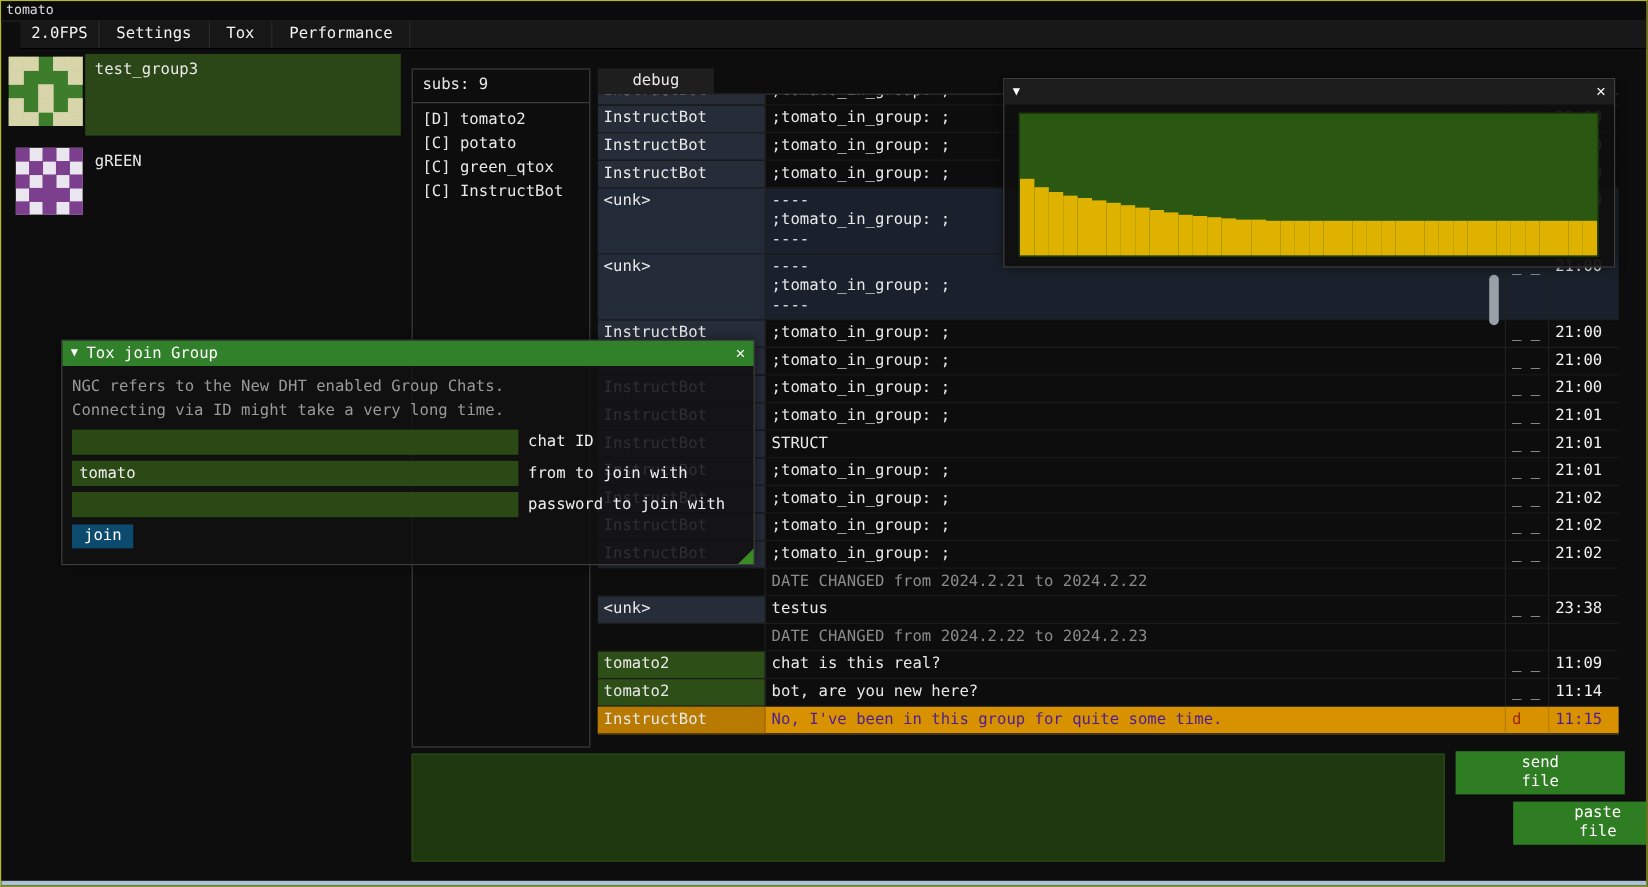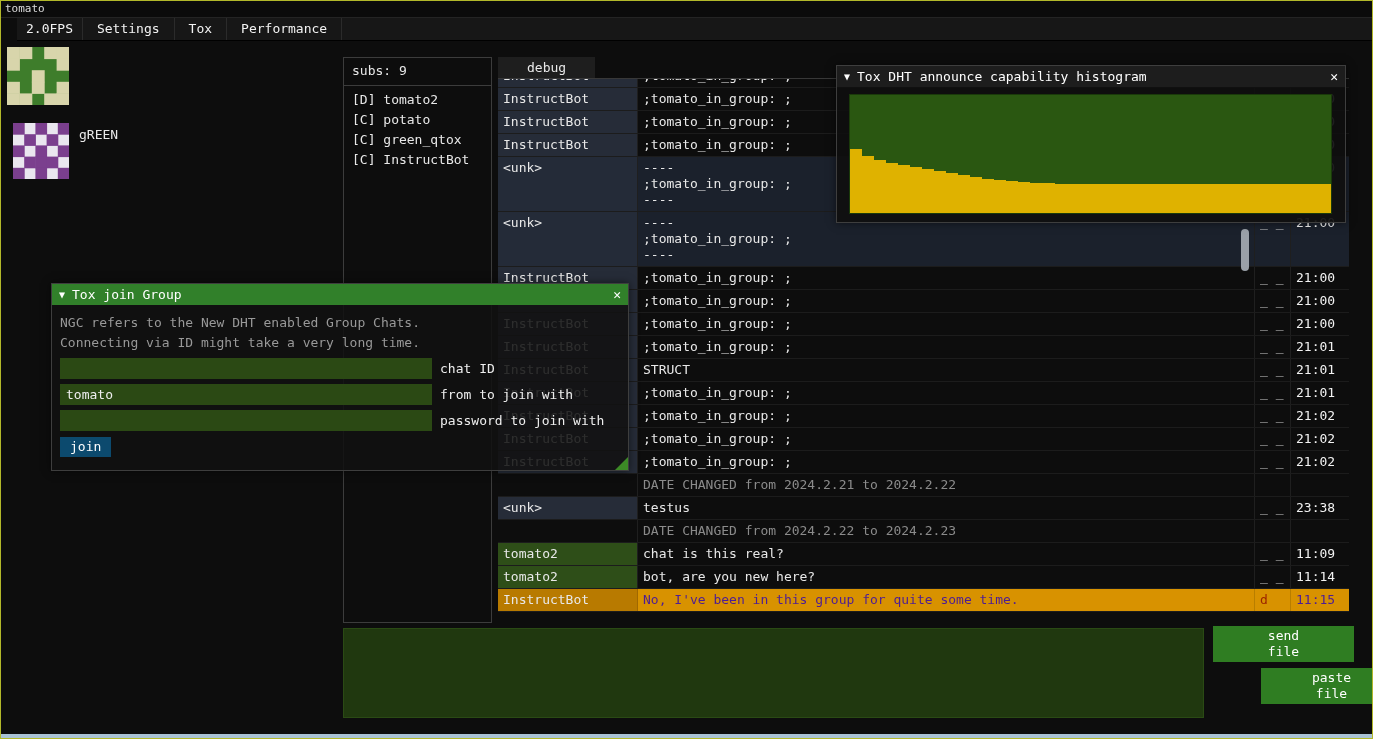--- a/index.html
+++ b/index.html
@@ -121,20 +121,23 @@
           <rect x="49.6" y="11.6" width="12.9" height="12.1" fill="#d8d5ab"></rect>
           <rect x="24.8" y="23.2" width="12.9" height="12.1" fill="#d8d5ab"></rect>
           <rect x="0" y="34.8" width="12.9" height="12.1" fill="#d8d5ab"></rect>
           <rect x="24.8" y="34.8" width="12.9" height="12.1" fill="#d8d5ab"></rect>
           <rect x="49.6" y="34.8" width="12.9" height="12.1" fill="#d8d5ab"></rect>
           <rect x="0" y="46.4" width="12.9" height="12.1" fill="#d8d5ab"></rect>
           <rect x="12.4" y="46.4" width="12.9" height="12.1" fill="#d8d5ab"></rect>
           <rect x="37.2" y="46.4" width="12.9" height="12.1" fill="#d8d5ab"></rect>
           <rect x="49.6" y="46.4" width="12.9" height="12.1" fill="#d8d5ab"></rect>
         </svg></div>
+      <div class="group-label-box">
+        <div>test_group3</div>
+      </div>
     </div>
     <div class="group-row">
       <div class="avatar"><svg width="56" height="56" xmlns="http://www.w3.org/2000/svg">
           <rect width="56" height="56" fill="#eae6ef"></rect>
           <rect x="0" y="0" width="11.7" height="11.7" fill="#7b3f8e"></rect>
           <rect x="22.4" y="0" width="11.7" height="11.7" fill="#7b3f8e"></rect>
           <rect x="44.8" y="0" width="11.7" height="11.7" fill="#7b3f8e"></rect>
           <rect x="11.2" y="11.2" width="11.7" height="11.7" fill="#7b3f8e"></rect>
           <rect x="33.599999999999994" y="11.2" width="11.7" height="11.7" fill="#7b3f8e"></rect>
           <rect x="0" y="22.4" width="11.7" height="11.7" fill="#7b3f8e"></rect>
@@ -360,21 +363,20 @@
         </div>
       </div>
     <div class="join-btn">join</div>
   </div>
   <div class="resize-grip"></div>
 </div>
 
 <div class="win hist-win">
   <div class="win-title">
     <span class="collapse-glyph">▼</span>
-    <span>Tox DHT announce capability histogram</span>
     <span class="win-close">✕</span>
   </div>
   <div class="plot" id="hist-plot" style="background: rgb(42, 87, 17);">
       <div class="bar" style="background: rgb(223, 178, 0); height: 54.1667%;"></div>
       <div class="bar" style="background: rgb(223, 178, 0); height: 48.3333%;"></div>
       <div class="bar" style="background: rgb(223, 178, 0); height: 45%;"></div>
       <div class="bar" style="background: rgb(223, 178, 0); height: 42.5%;"></div>
       <div class="bar" style="background: rgb(223, 178, 0); height: 40.8333%;"></div>
       <div class="bar" style="background: rgb(223, 178, 0); height: 39.1667%;"></div>
       <div class="bar" style="background: rgb(223, 178, 0); height: 37.5%;"></div>

